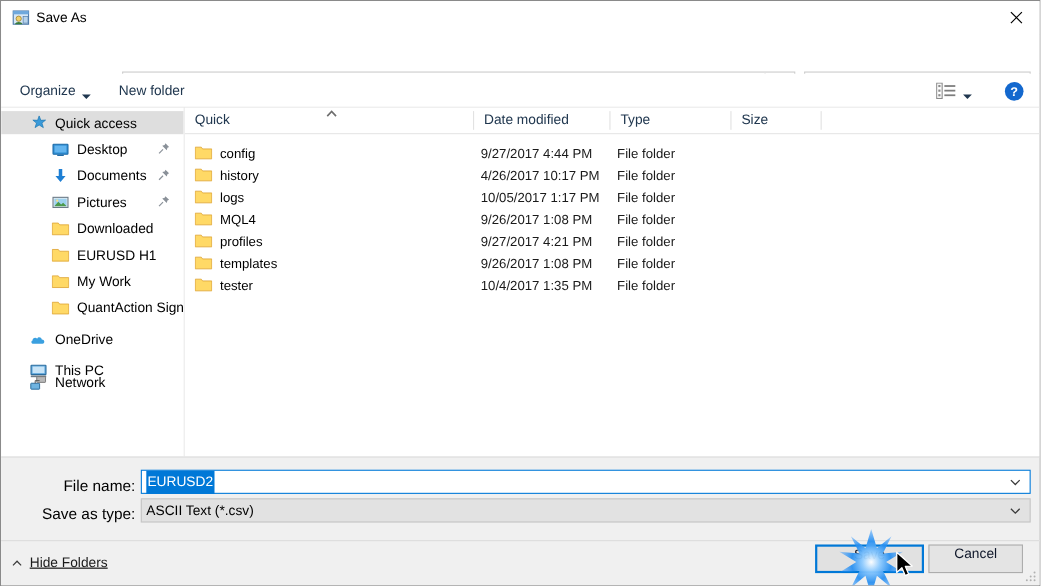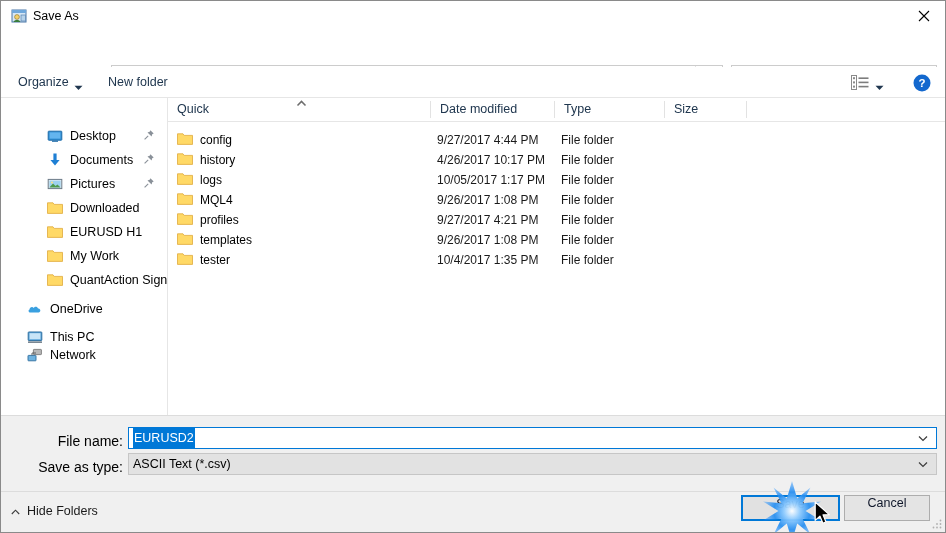--- a/index.html
+++ b/index.html
@@ -342,20 +342,21 @@
     width: 946px; height: 43px;
     background: #f0f0f0;
     border-top: 1px solid #dcdcdc;
   }
   .hide-folders {
     position: absolute;
     left: 10px; top: 500px;
     height: 20px;
     display: flex;
     align-items: center;
+    text-decoration: underline;
   }
   .hide-caret { margin-right: 7px; }
   .hide-label {
     font-size: 12.5px;
     color: #1a1a1a;
   }
   .btn {
     position: absolute;
     box-sizing: border-box;
     height: 26px;
@@ -513,20 +514,28 @@
     <span class="tb-help">
       <svg width="18" height="18" viewBox="0 0 18 18">
         <circle cx="9" cy="9" r="8.5" fill="#1368ce"></circle>
         <text x="9" y="13.4" font-family="Liberation Sans, sans-serif" font-size="11.5" font-weight="bold" fill="#ffffff" text-anchor="middle">?</text>
       </svg>
     </span>
   </div>
 
   <div class="sidebar">
 
+    <div class="nav-item selected" style="top:3px">
+      <span class="nav-icon" style="margin-left:26px">
+        <svg width="16" height="16" viewBox="0 0 16 16">
+          <path d="M8.6 1.4 L10.1 5.4 L14.4 5.2 L11.1 7.9 L12.4 12 L8.6 9.6 L4.9 12 L6.2 7.9 L2.9 5.2 L7.2 5.4 Z" fill="#3a9ad9" stroke="#1f7bb8" stroke-width="0.7"></path>
+        </svg>
+      </span>
+      <span class="nav-label">Quick access</span>
+    </div>
 
     <div class="nav-item" style="top:27px">
       <span class="nav-icon" style="margin-left:46px">
         <svg width="16" height="16" viewBox="0 0 16 16">
           <rect x="1.2" y="3.2" width="13.6" height="9" rx="0.6" fill="#2f8fd4" stroke="#1e6ba8" stroke-width="1"></rect>
           <rect x="2.6" y="4.4" width="10.8" height="6.2" fill="#64b5ef"></rect>
           <rect x="5" y="12.6" width="6" height="1.2" fill="#1e6ba8"></rect>
         </svg>
       </span>
       <span class="nav-label">Desktop</span>
@@ -621,21 +630,21 @@
       <span class="nav-icon" style="margin-left:26px">
         <svg width="16" height="16" viewBox="0 0 16 16">
           <rect x="1.2" y="3" width="13.6" height="8.6" rx="0.6" fill="#5fa8dd" stroke="#2c6d9e" stroke-width="1"></rect>
           <rect x="2.6" y="4.2" width="10.8" height="6" fill="#c8e4f7"></rect>
           <rect x="1" y="12.4" width="14" height="1.5" fill="#6d7b87"></rect>
         </svg>
       </span>
       <span class="nav-label">This PC</span>
     </div>
 
-    <div class="nav-item" style="top:246px">
+    <div class="nav-item" style="top:239px">
       <span class="nav-icon" style="margin-left:26px">
         <svg width="16" height="16" viewBox="0 0 16 16">
           <rect x="1" y="8.4" width="8" height="5.4" rx="0.5" fill="#6fb3e0" stroke="#2c6d9e" stroke-width="0.9"></rect>
           <rect x="6.4" y="2.4" width="8" height="5.2" rx="0.5" fill="#b9b9b9" stroke="#7a7a7a" stroke-width="0.9"></rect>
           <path d="M5 8.4 L5 6 L9 6" stroke="#5a5a5a" stroke-width="0.9" fill="none"></path>
         </svg>
       </span>
       <span class="nav-label">Network</span>
     </div>
   </div>

